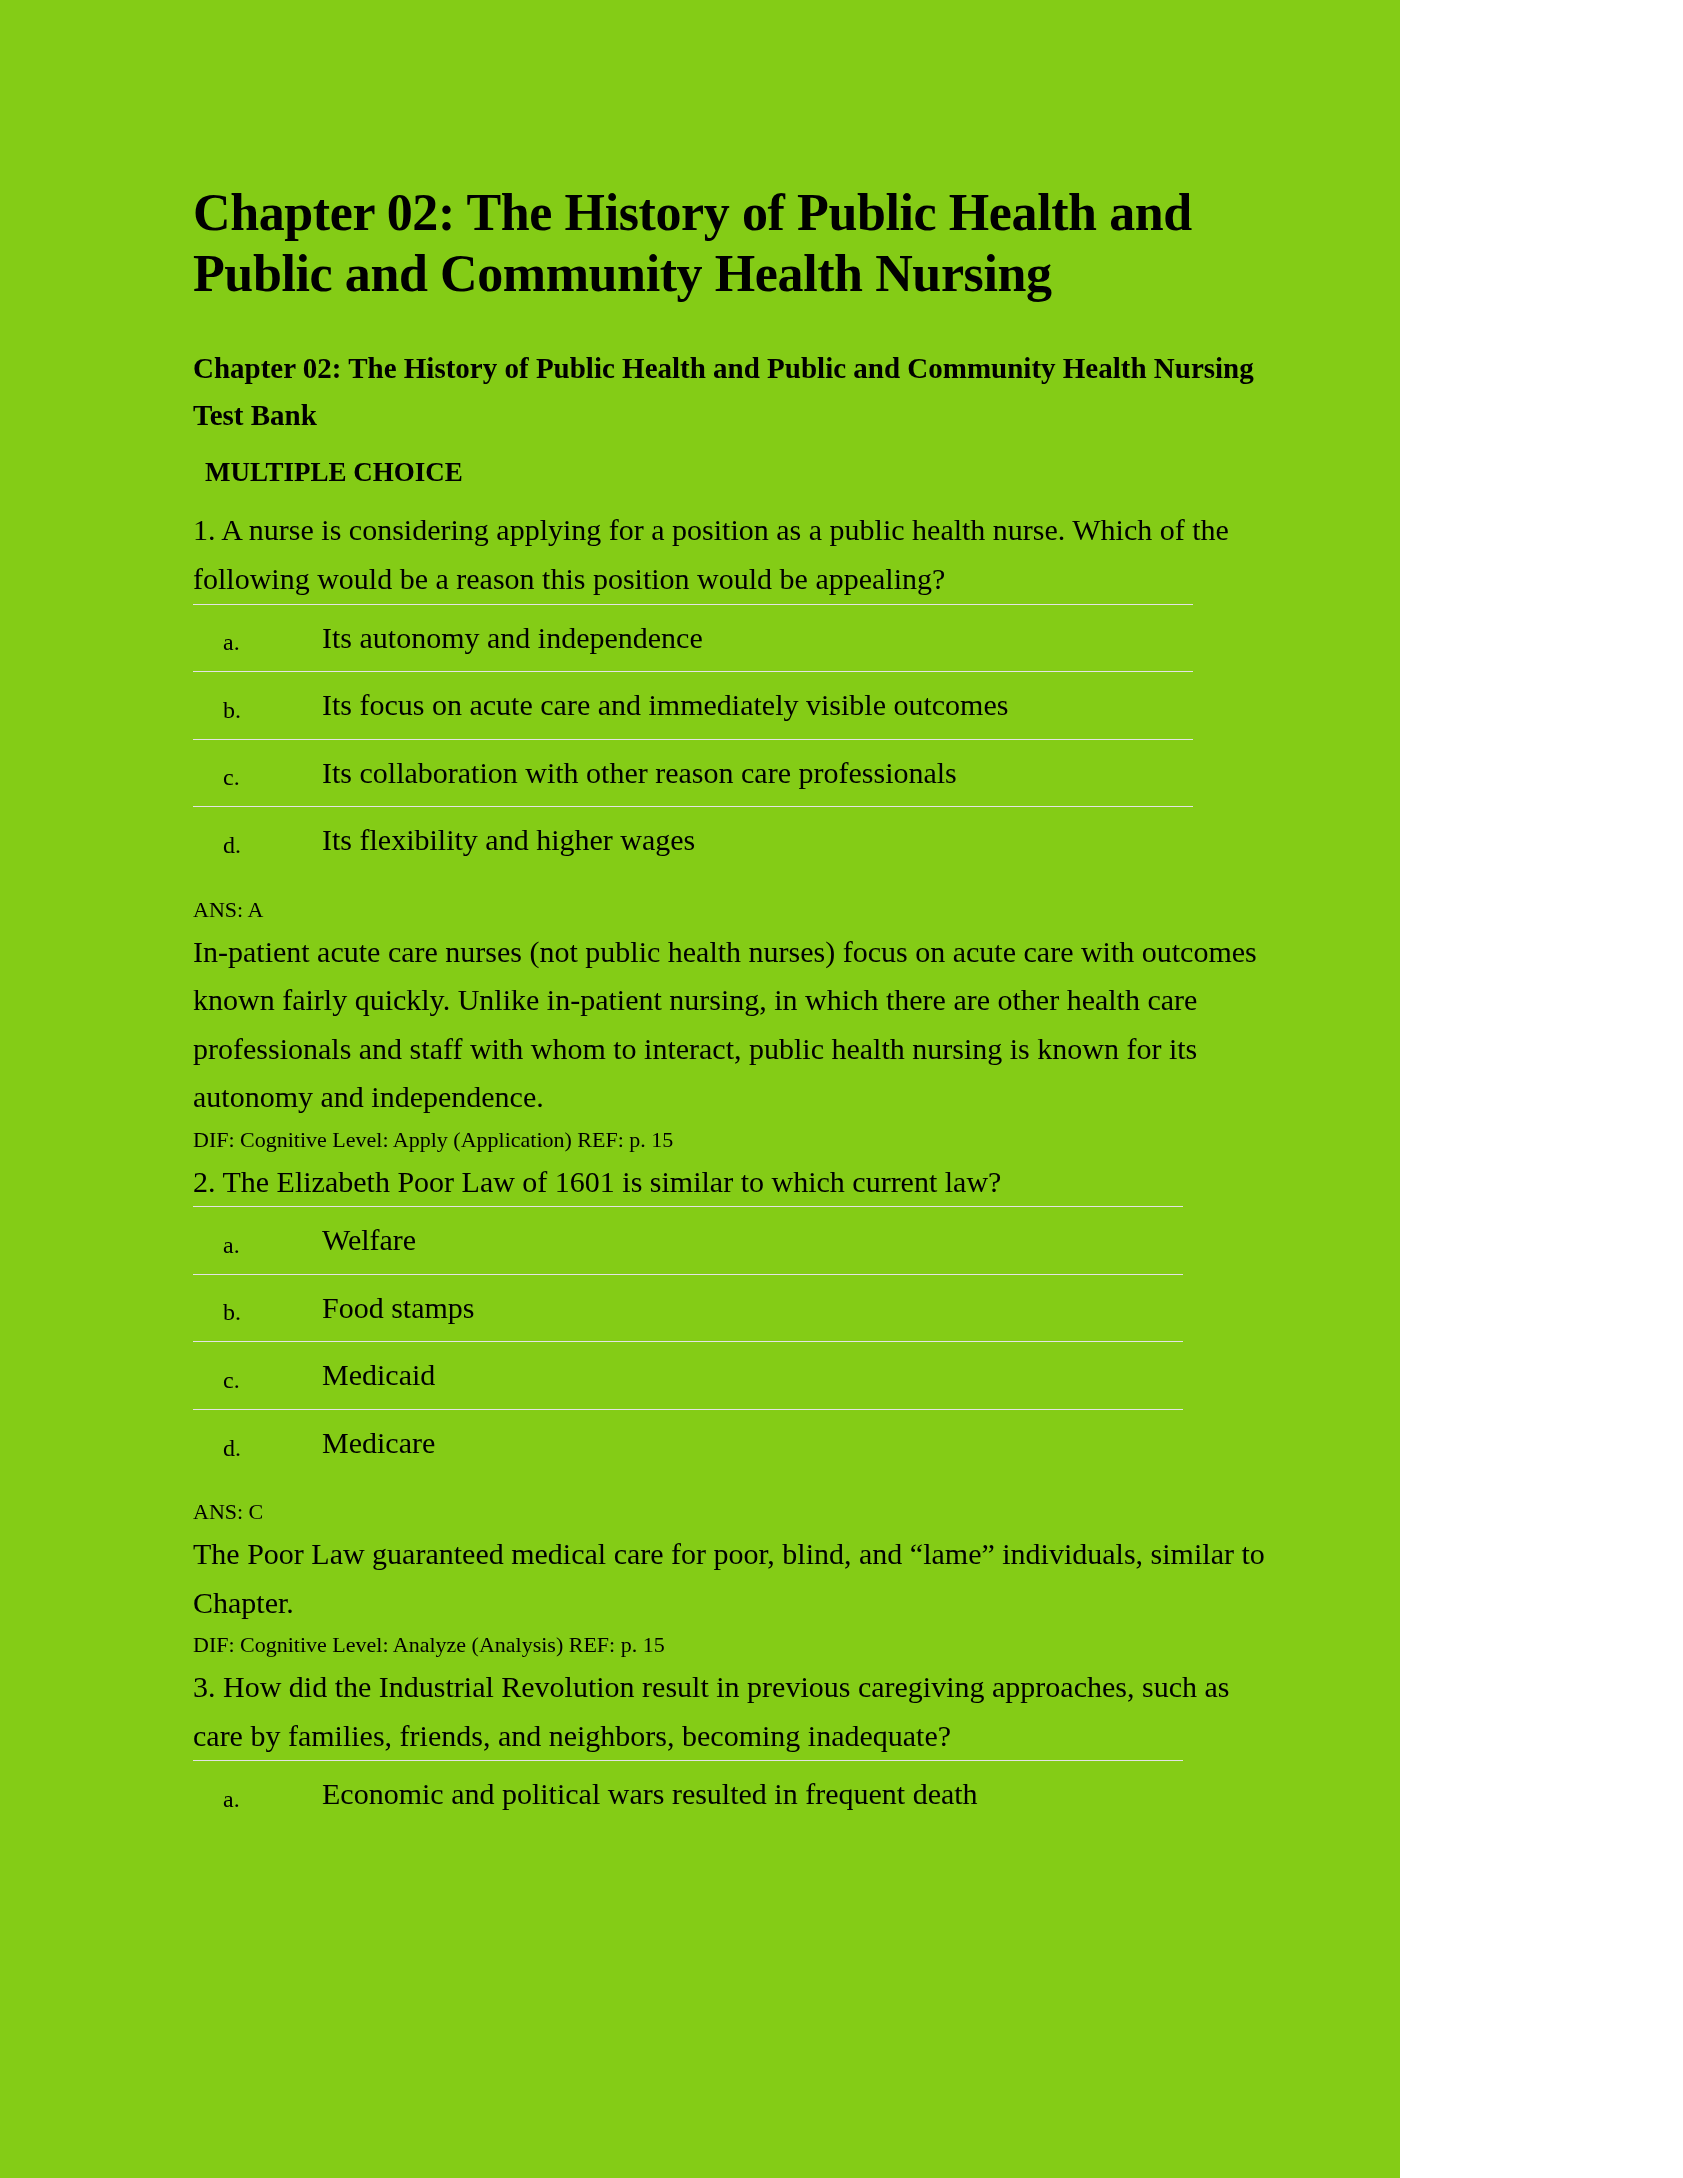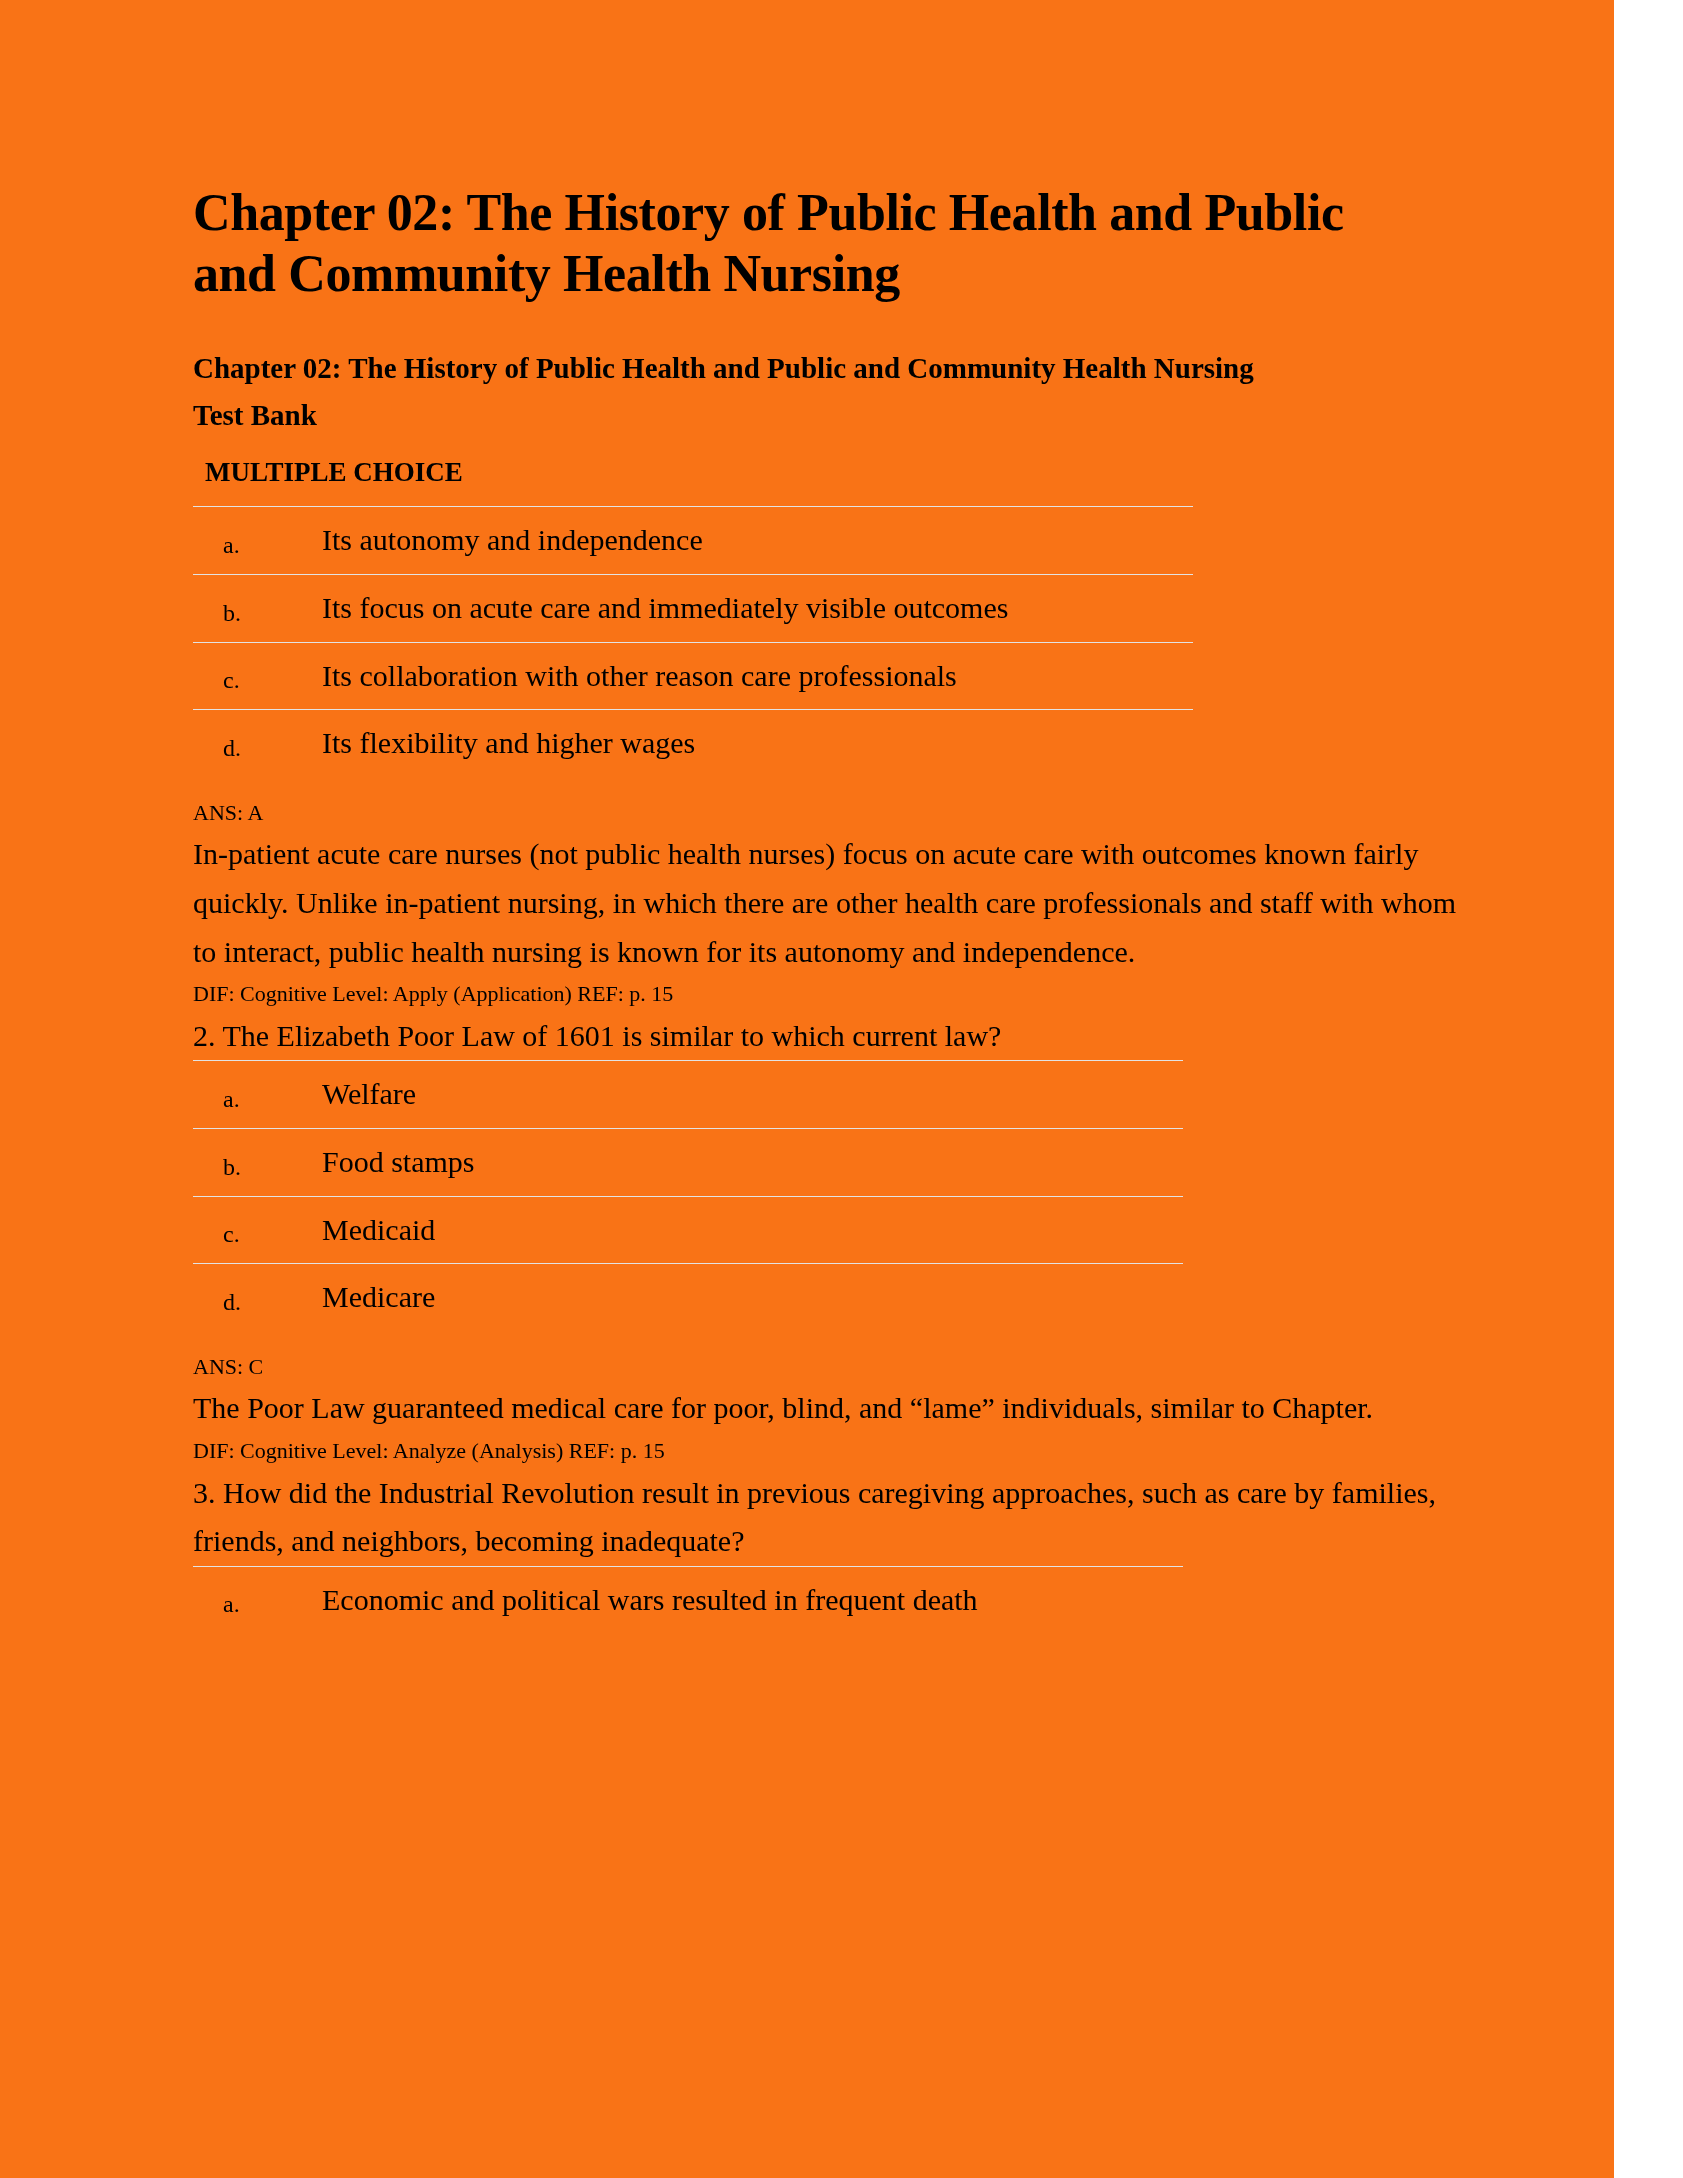--- a/index.html
+++ b/index.html
@@ -10,23 +10,23 @@
   }
   body {
     width: 1683px;
     height: 2178px;
     font-family: "Liberation Serif", "DejaVu Serif", serif;
     color: #000000;
     overflow: hidden;
   }
   .page {
     position: relative;
-    width: 1614px;
+    width: 1400px;
     height: 2178px;
-    background: #f97316;
+    background: #84cc16;
     box-sizing: border-box;
     padding: 183px 120px 0 193px;
   }
 
   
   .doc-title {
     font-size: 52px;
     font-weight: bold;
     line-height: 1.17;
     letter-spacing: -0.4px;
@@ -105,20 +105,21 @@
   <h1 class="doc-title">Chapter 02: The History of Public Health and Public and Community Health Nursing</h1>
 
   <p class="subhead">Chapter 02: The History of Public Health and Public and Community Health Nursing</p>
 
   <p class="subhead">Test Bank</p>
 
   <p class="subhead-small">MULTIPLE CHOICE</p>
 
   <div>
 
+    <p class="body-text">1. A nurse is considering applying for a position as a public health nurse. Which of the following would be a reason this position would be appealing?</p>
 
     <table class="options w-wide">
       <tbody>
         <tr>
           <td class="opt-letter">a.</td>
           <td class="opt-text">Its autonomy and independence</td>
         </tr>
         <tr>
           <td class="opt-letter">b.</td>
           <td class="opt-text">Its focus on acute care and immediately visible outcomes</td>

